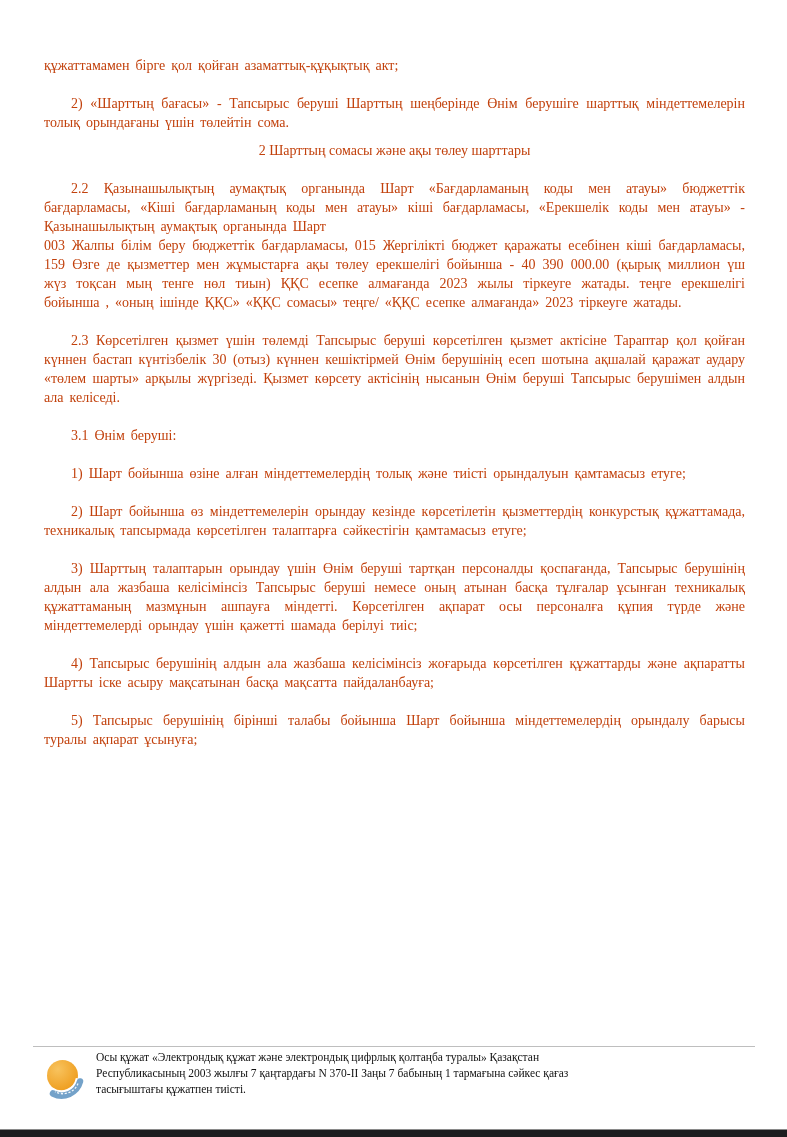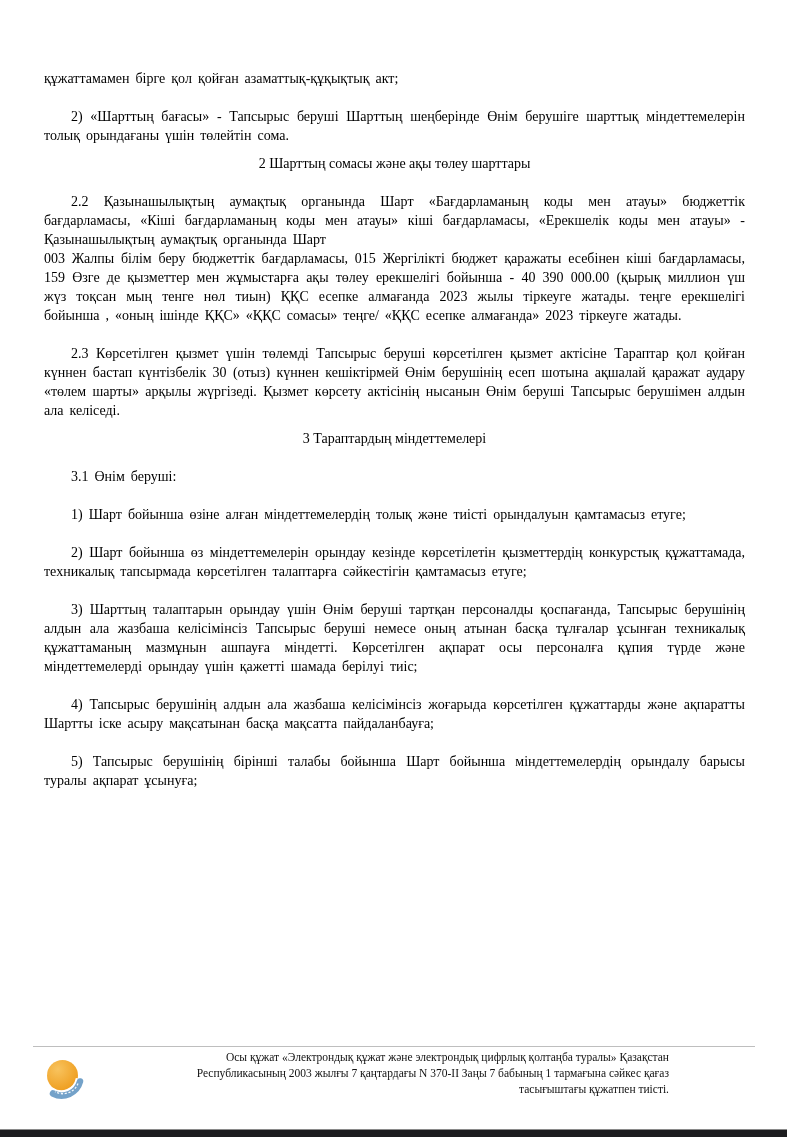--- a/index.html
+++ b/index.html
@@ -5,23 +5,23 @@
   html, body { margin: 0; padding: 0; }
   body {
     width: 787px; height: 1137px;
     background: #ffffff;
     position: relative;
     overflow: hidden;
     font-family: "Liberation Serif", "DejaVu Serif", serif;
   }
   .content {
     position: absolute;
-    left: 44px; top: 69px;
+    left: 44px; top: 56px;
     width: 701px;
-    color: #000000;
+    color: #c2410c;
     font-size: 14px;
     line-height: 19px;
     text-align: justify;
     word-spacing: 2.5px;
     z-index: 1;
   }
   .para { margin: 19px 0 0 0; }
   .para.first { margin-top: 0; }
   .para.indent { text-indent: 27px; }
   .para.no-gap { margin-top: 0; }
@@ -45,26 +45,26 @@
     left: 44px; top: 1049px;
     width: 660px;
     z-index: 4;
   }
   .footer-icon {
     position: absolute;
     left: 0; top: 8px;
     width: 40px; height: 45px;
   }
   .footer-text {
-    margin-left: 25px;
+    margin-left: 52px;
     width: 600px;
     font-size: 11.5px;
     line-height: 16px;
     color: #111111;
-    text-align: right;
+    text-align: left;
     word-spacing: normal;
   }
   .bottom-bar {
     position: absolute;
     left: 0; bottom: 0;
     width: 100%; height: 7px;
     background: #1d1d1f;
     border-top: 1px solid #8a8a8a;
     z-index: 5;
   }
@@ -72,21 +72,20 @@
 </head>
 <body>
 
 <div class="content">
   <div class="para first">құжаттамамен бірге қол қойған азаматтық-құқықтық акт;</div>
   <div class="para indent">2) «Шарттың бағасы» - Тапсырыс беруші Шарттың шеңберінде Өнім берушіге шарттық міндеттемелерін толық орындағаны үшін төлейтін сома.</div>
   <div class="para heading">2 Шарттың сомасы және ақы төлеу шарттары</div>
   <div class="para indent">2.2 Қазынашылықтың аумақтық органында Шарт «Бағдарламаның коды мен атауы» бюджеттік бағдарламасы, «Кіші бағдарламаның коды мен атауы» кіші бағдарламасы, «Ерекшелік коды мен атауы» - Қазынашылықтың аумақтық органында Шарт</div>
   <div class="para no-gap">003 Жалпы білім беру бюджеттік бағдарламасы, 015 Жергілікті бюджет қаражаты есебінен кіші бағдарламасы, 159 Өзге де қызметтер мен жұмыстарға ақы төлеу ерекшелігі бойынша - 40 390 000.00 (қырық миллион үш жүз тоқсан мың тенге нөл тиын) ҚҚС есепке алмағанда 2023 жылы тіркеуге жатады. теңге ерекшелігі бойынша , «оның ішінде ҚҚС» «ҚҚС сомасы» теңге/ «ҚҚС есепке алмағанда» 2023 тіркеуге жатады.</div>
   <div class="para indent">2.3 Көрсетілген қызмет үшін төлемді Тапсырыс беруші көрсетілген қызмет актісіне Тараптар қол қойған күннен бастап күнтізбелік 30 (отыз) күннен кешіктірмей Өнім берушінің есеп шотына ақшалай қаражат аудару «төлем шарты» арқылы жүргізеді. Қызмет көрсету актісінің нысанын Өнім беруші Тапсырыс берушімен алдын ала келіседі.</div>
-  <div class="para heading">3 Тараптардың міндеттемелері</div>
   <div class="para indent">3.1 Өнім беруші:</div>
   <div class="para indent">1) Шарт бойынша өзіне алған міндеттемелердің толық және тиісті орындалуын қамтамасыз етуге;</div>
   <div class="para indent">2) Шарт бойынша өз міндеттемелерін орындау кезінде көрсетілетін қызметтердің конкурстық құжаттамада, техникалық тапсырмада көрсетілген талаптарға сәйкестігін қамтамасыз етуге;</div>
   <div class="para indent">3) Шарттың талаптарын орындау үшін Өнім беруші тартқан персоналды қоспағанда, Тапсырыс берушінің алдын ала жазбаша келісімінсіз Тапсырыс беруші немесе оның атынан басқа тұлғалар ұсынған техникалық құжаттаманың мазмұнын ашпауға міндетті. Көрсетілген ақпарат осы персоналға құпия түрде және міндеттемелерді орындау үшін қажетті шамада берілуі тиіс;</div>
   <div class="para indent">4) Тапсырыс берушінің алдын ала жазбаша келісімінсіз жоғарыда көрсетілген құжаттарды және ақпаратты Шартты іске асыру мақсатынан басқа мақсатта пайдаланбауға;</div>
   <div class="para indent">5) Тапсырыс берушінің бірінші талабы бойынша Шарт бойынша міндеттемелердің орындалу барысы туралы ақпарат ұсынуға;</div>
 </div>
 
 <div class="footer-sep"></div>
 

